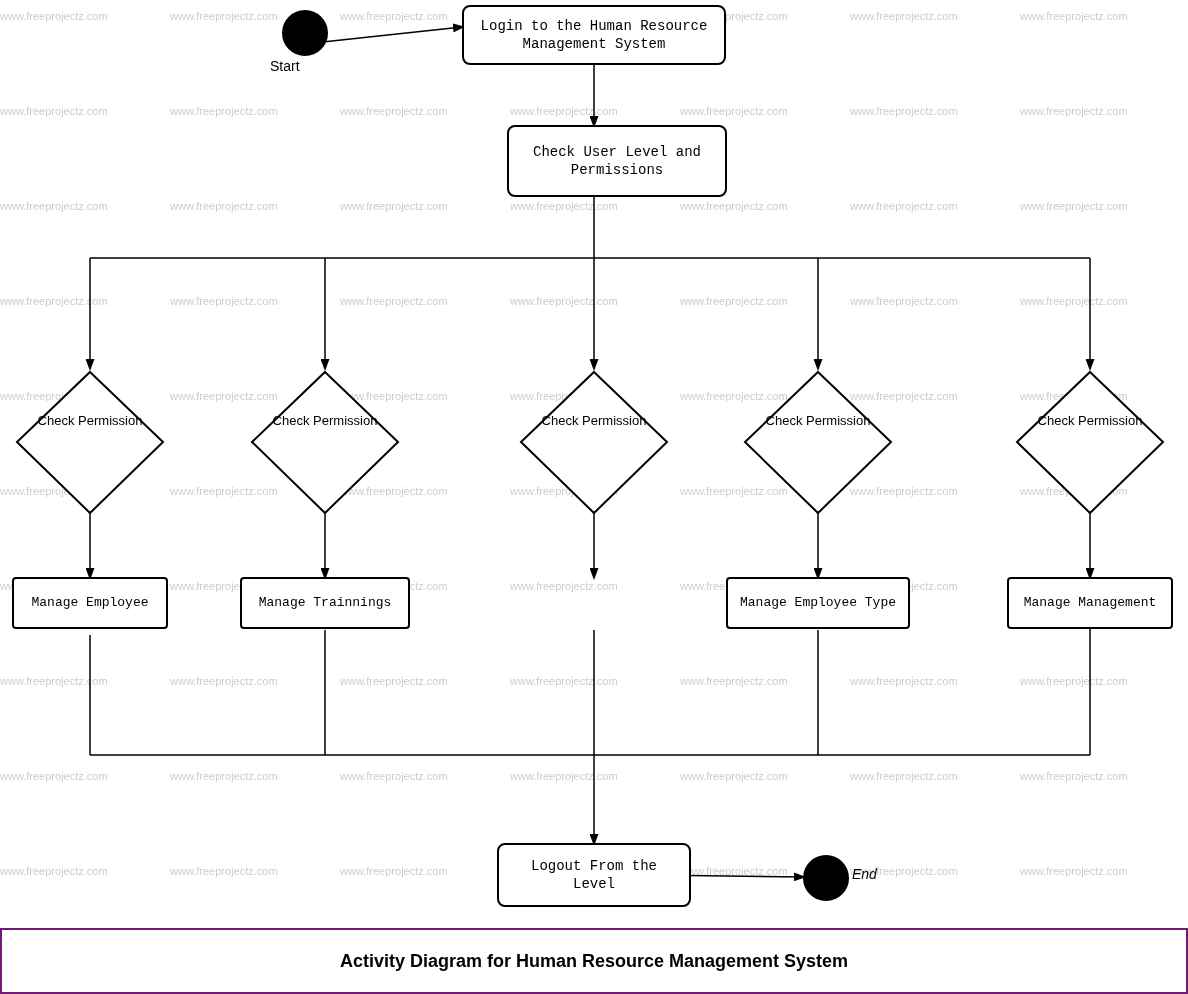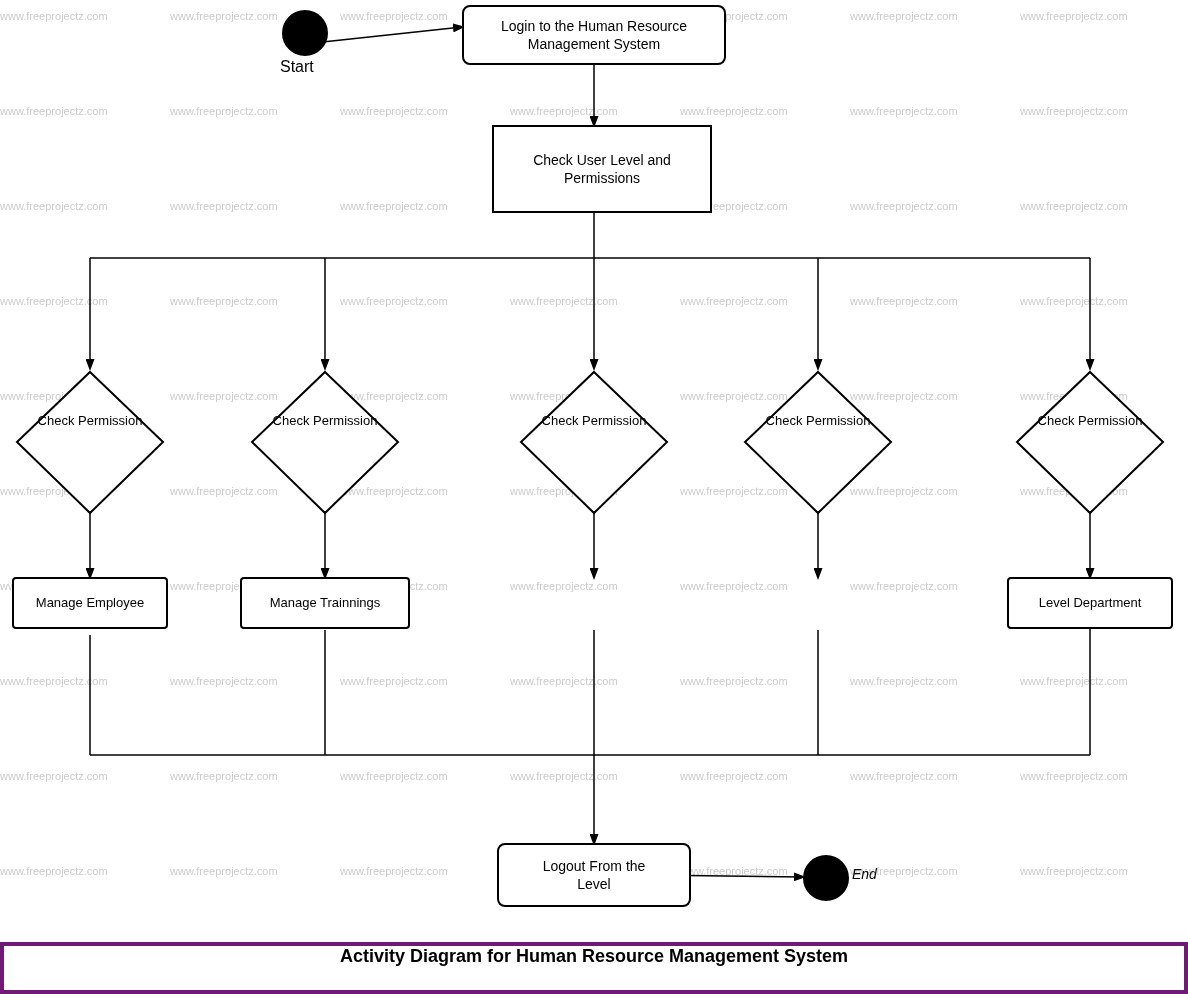--- a/index.html
+++ b/index.html
@@ -24,20 +24,21 @@
       position: absolute;
       border: 2px solid #000;
       background: #fff;
       text-align: center;
       display: flex;
       align-items: center;
       justify-content: center;
       font-size: 13px;
       font-weight: normal;
       line-height: 1.3;
+      font-family: Liberation Mono, monospace;
     }
 
     .circle-start {
       position: absolute;
       border-radius: 50%;
       background: #000;
       border: 2px solid #000;
     }
 
     .circle-end {
@@ -52,24 +53,25 @@
       font-size: 13px;
       font-family: Arial, sans-serif;
       text-align: center;
     }
 
     .footer-bar {
       position: absolute;
       bottom: 0;
       left: 0;
       right: 0;
-      height: 52px;
-      border: 4px solid #701a75;
+      height: 66px;
+      border: 2px solid #701a75;
       background: #fff;
       display: flex;
+      align-items: center;
       justify-content: center;
     }
 
     .footer-bar span {
       font-size: 18px;
       font-weight: bold;
       font-family: Arial, sans-serif;
     }
 
     svg.arrows {
@@ -142,28 +144,28 @@
   <line x1="90" y1="755" x2="1090" y2="755" stroke="#000" stroke-width="1.5"></line>
 
   <line x1="594" y1="755" x2="594" y2="843" stroke="#000" stroke-width="1.5" marker-end="url(#arrowhead)"></line>
 
   <line x1="648" y1="875" x2="803" y2="877" stroke="#000" stroke-width="1.5" marker-end="url(#arrowhead)"></line>
 </svg>
 
 <div class="shape-layer">
 
   <div class="circle-start" style="left: 282px; top: 10px; width: 46px; height: 46px;"></div>
-  <div class="label-text" style="left: 280px; top: 58px; font-size: 16px;">Start</div>
+  <div class="label-text" style="left: 270px; top: 58px; font-size: 14px;">Start</div>
 
   <div class="box-rounded" style="left: 462px; top: 5px; width: 264px; height: 60px; border-radius: 8px;">
     <span style="white-space: pre-line; font-size: 14px; text-align:center;">Login to the Human Resource
 Management System</span>
   </div>
 
-  <div class="box-rounded" style="left: 492px; top: 125px; width: 220px; height: 88px; border-radius: 0;">
+  <div class="box-rounded" style="left: 507px; top: 125px; width: 220px; height: 72px; border-radius: 8px;">
     <span style="white-space: pre-line; font-size: 14px; text-align:center;">Check User Level and
 Permissions</span>
   </div>
 
   <div style="position:absolute; left:15px; top:370px; width:150px; height:145px;">
     <svg width="150" height="145">
       <polygon points="75,2 148,72 75,143 2,72" fill="white" stroke="black" stroke-width="2"></polygon>
     </svg>
     <div style="position:absolute; top:42px; left:0; width:150px; text-align:center; font-size:13px; line-height:1.4;">Check
 Permission</div>
@@ -203,23 +205,26 @@
 
   <div class="box-rounded" style="left: 12px; top: 577px; width: 156px; height: 52px; border-radius: 4px;">
     <span style="font-size: 13px;">Manage Employee</span>
   </div>
 
   <div class="box-rounded" style="left: 240px; top: 577px; width: 170px; height: 52px; border-radius: 4px;">
     <span style="font-size: 13px;">Manage Trainnings</span>
   </div>
 
 
+  <div class="box-rounded" style="left: 726px; top: 577px; width: 184px; height: 52px; border-radius: 4px;">
+    <span style="font-size: 13px;">Manage Employee Type</span>
+  </div>
 
   <div class="box-rounded" style="left: 1007px; top: 577px; width: 166px; height: 52px; border-radius: 4px;">
-    <span style="font-size: 13px;">Level Department</span>
+    <span style="font-size: 13px;">Manage Management</span>
   </div>
 
   <div class="box-rounded" style="left: 497px; top: 843px; width: 194px; height: 64px; border-radius: 8px;">
     <span style="white-space: pre-line; font-size: 14px; text-align:center;">Logout From the
 Level</span>
   </div>
 
   <div class="circle-end" style="left: 803px; top: 855px; width: 46px; height: 46px;"></div>
   <div class="label-text" style="left: 852px; top: 866px; font-size: 14px; font-style: italic;">End</div>
 

